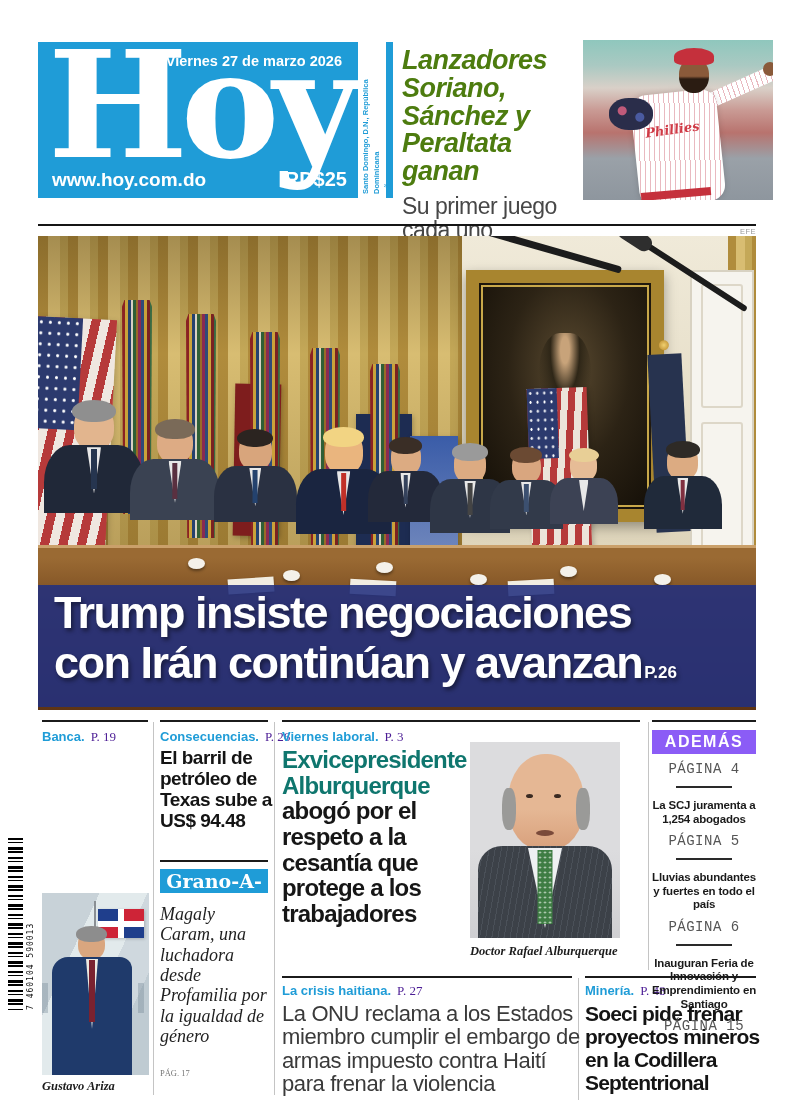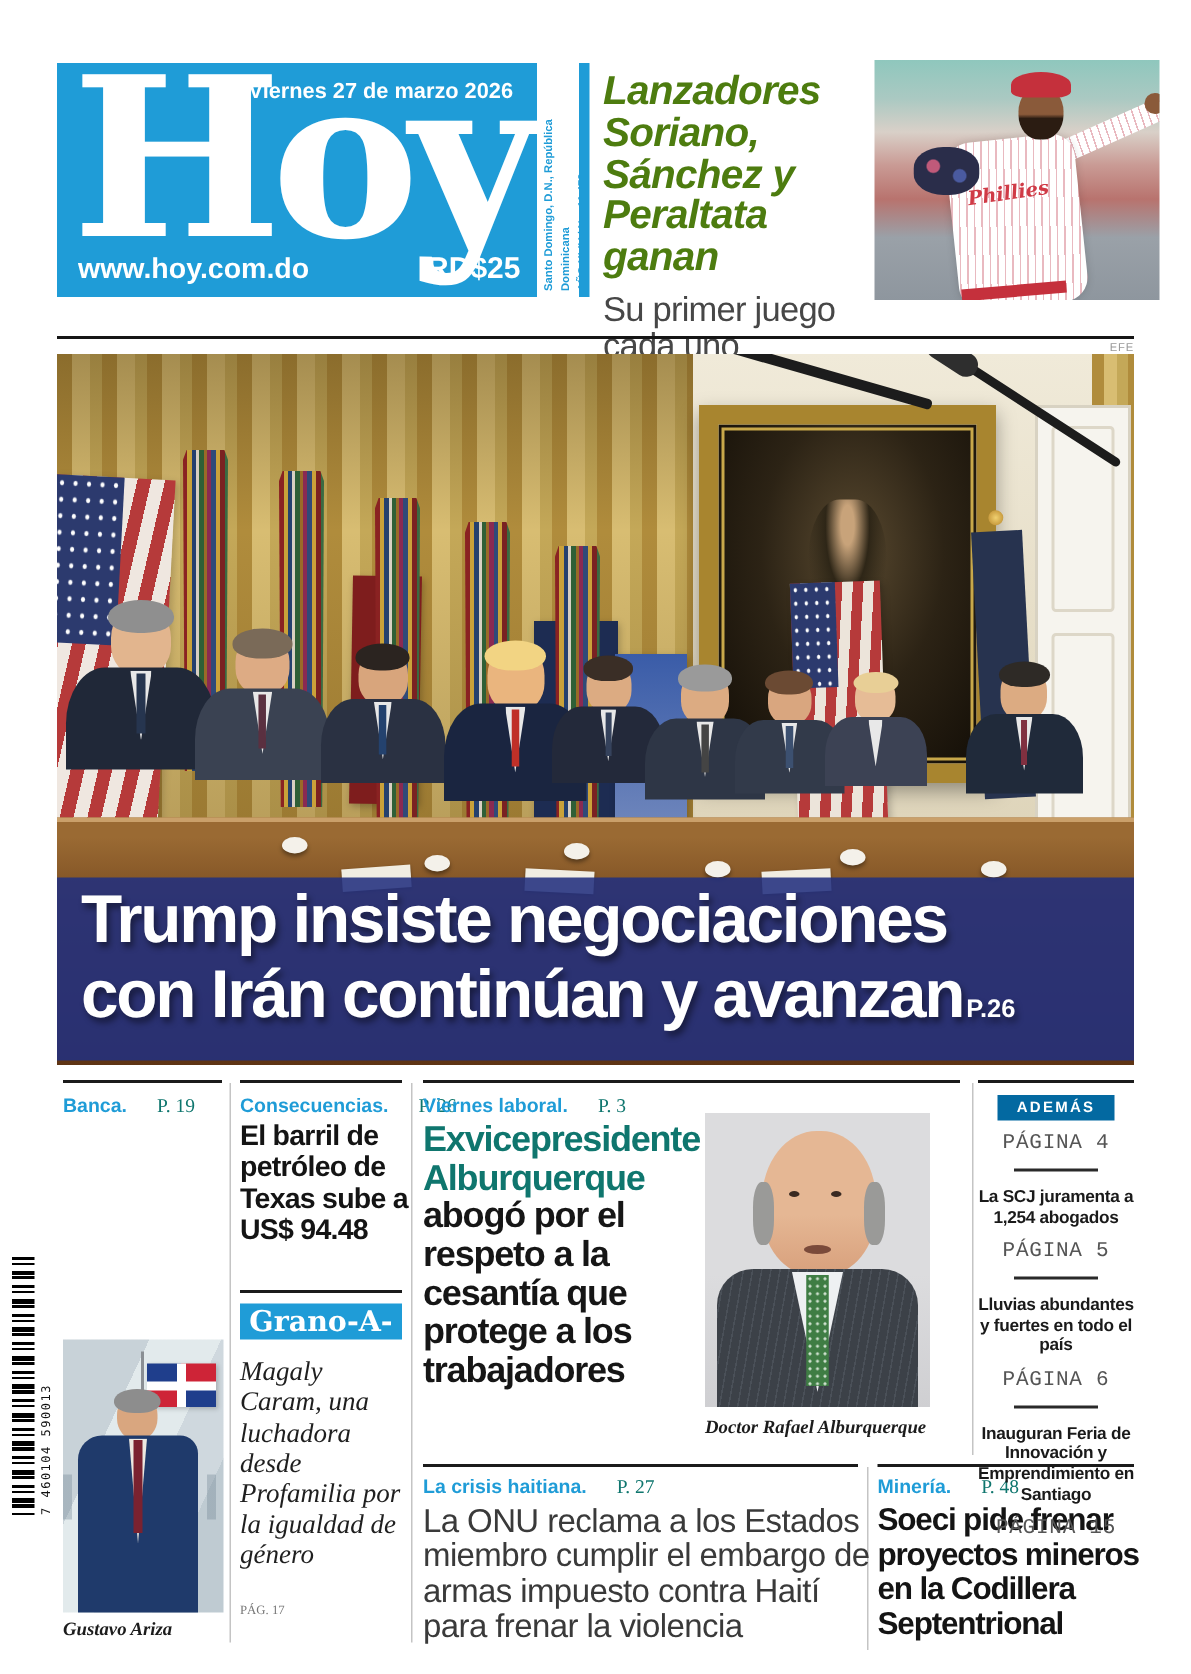--- a/index.html
+++ b/index.html
@@ -113,21 +113,21 @@
   .overlay { position:absolute; left:0; right:0; top:349px; height:122px; background:rgba(34,48,126,0.88); }
   .mh-line { position:relative; color:#fff; font-size:45px; font-weight:800; line-height:1.12;
     letter-spacing:-1.5px; padding-left:16px; text-shadow:2px 3px 4px rgba(0,0,0,.45); z-index:5; }
   .mh-lines { position:absolute; left:0; top:352px; right:0; z-index:5; }
   .mh-pref { font-size:17px; font-weight:700; letter-spacing:0; margin-left:2px; }
   
   .rule-h { position:absolute; height:2px; background:#1b1b1b; }
   .vline { position:absolute; width:1px; background:#c4c4c4; }
   .kicker { position:absolute; font-size:13px; white-space:nowrap; }
   .kick { color:#1f9cd7; font-weight:800; }
-  .kickpage { color:#0f766e; font-family:"Liberation Serif", serif; font-weight:400; margin-left:20px; }
+  .kickpage { color:#4c1d95; font-family:"Liberation Serif", serif; font-weight:400; margin-left:6px; }
   .h-light { position:absolute; color:#3a3a3a; font-weight:400; letter-spacing:-0.4px; }
   .h-bold { position:absolute; color:#141414; font-weight:800; letter-spacing:-0.5px; }
   .caption { position:absolute; font-family:"Liberation Serif", serif; font-weight:bold; font-style:italic;
     font-size:12.5px; color:#1c1c1c; }
   
   .ariza { position:absolute; left:42px; top:893px; width:107px; height:182px; overflow:hidden;
     background:linear-gradient(115deg,#c8d2d8 0 30%,#e2eaec 30% 55%,#cfd8de 55% 75%,#bfcbd2 75%); }
   .ariza::before { content:""; position:absolute; left:0; top:90px; width:100%; height:30px;
     background:repeating-linear-gradient(90deg, rgba(110,130,145,.35) 0 6px, transparent 6px 16px); }
   .drflag { position:absolute; right:5px; top:16px; width:46px; height:29px;
@@ -170,21 +170,21 @@
   .alb-eye { position:absolute; width:7px; height:4px; border-radius:50%; background:#3a2a22; }
   .alb-mouth { position:absolute; left:66px; top:88px; width:18px; height:6px; border-radius:50%; background:#7a4a3a; }
   .alb-suit { position:absolute; left:8px; top:104px; width:134px; height:92px; border-radius:24px 24px 0 0;
     background:repeating-linear-gradient(100deg,#3c4148 0 5px,#4a5058 5px 6px); }
   .alb-suit::before { content:""; position:absolute; left:50%; top:2px; transform:translateX(-50%);
     width:34px; height:80px; background:#eef0f2; clip-path:polygon(50% 100%,0 0,100% 0); }
   .alb-suit::after { content:""; position:absolute; left:50%; top:4px; transform:translateX(-50%); width:15px; height:74px;
     background:radial-gradient(#cfe0cf 0.8px, transparent 1.2px) 0 0/5px 5px, #3f7d44; }
   
   .ademas { position:absolute; left:652px; top:726px; width:104px; display:flex; flex-direction:column; align-items:center; text-align:center; }
-  .adem-box { background:#0369a1; color:#fff; padding:3px 13px; font-size:10px; font-weight:800; letter-spacing:1.5px; margin-top:4px; }
+  .adem-box { background:#8b5cf6; color:#fff; padding:3px 13px; font-size:16px; font-weight:800; letter-spacing:1.5px; margin-top:4px; }
   .adem-title { font-size:11.5px; line-height:1.18; font-weight:800; color:#1a1a1a; margin-top:11px; letter-spacing:-0.2px; }
   .adem-page { font-size:14px; color:#555; font-family:Liberation Mono, monospace; margin-top:7px; letter-spacing:0.5px; }
   .adem-div { width:56px; height:2px; background:#2a2a2a; margin-top:9px; }
 </style>
 </head>
 <body>
 
 <div class="page">
 
   <div class="masthead">

